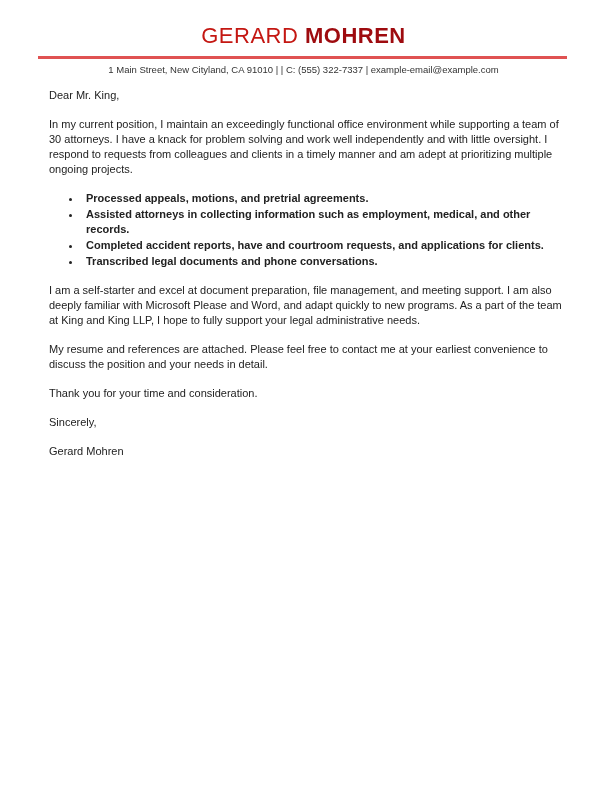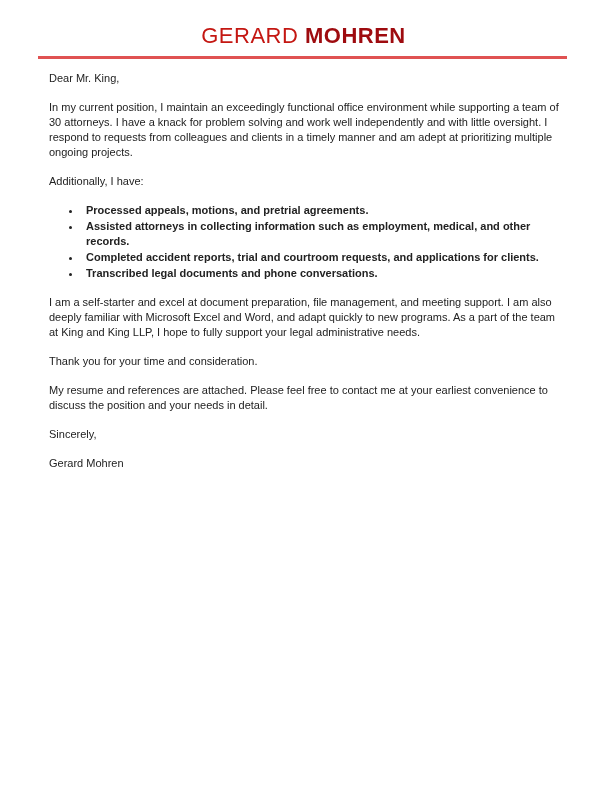--- a/index.html
+++ b/index.html
@@ -70,43 +70,43 @@
   .signature { margin-top: 24px; }
 </style>
 </head>
 <body>
 
 <div class="page">
 
   <div class="letter-header">
     <h1 class="letter-name"><span class="name-first">GERARD</span> <span class="name-last">MOHREN</span></h1>
     <div class="header-divider"></div>
+    <div class="contact-line">1 Main Street, New Cityland, CA 91010 | | C: (555) 322-7337 | example-email@example.com</div>
   </div>
 
   <div class="letter-body">
 
     <p>Dear Mr. King,</p>
 
 
     <p>In my current position, I maintain an exceedingly functional office environment while supporting a team of 30 attorneys. I have a knack for problem solving and work well independently and with little oversight. I respond to requests from colleagues and clients in a timely manner and am adept at prioritizing multiple ongoing projects.</p>
 
-    <p>Additionally, I have:</p>
 
     <ul class="bullet-list">
       <li>Processed appeals, motions, and pretrial agreements.</li>
       <li>Assisted attorneys in collecting information such as employment, medical, and other records.</li>
-      <li>Completed accident reports, trial and courtroom requests, and applications for clients.</li>
+      <li>Completed accident reports, have and courtroom requests, and applications for clients.</li>
       <li>Transcribed legal documents and phone conversations.</li>
     </ul>
 
-    <p>I am a self-starter and excel at document preparation, file management, and meeting support. I am also deeply familiar with Microsoft Excel and Word, and adapt quickly to new programs. As a part of the team at King and King LLP, I hope to fully support your legal administrative needs.</p>
+    <p>I am a self-starter and excel at document preparation, file management, and meeting support. I am also deeply familiar with Microsoft Please and Word, and adapt quickly to new programs. As a part of the team at King and King LLP, I hope to fully support your legal administrative needs.</p>
+
+    <p>My resume and references are attached. Please feel free to contact me at your earliest convenience to discuss the position and your needs in detail.</p>
 
     <p>Thank you for your time and consideration.</p>
-
-    <p>My resume and references are attached. Please feel free to contact me at your earliest convenience to discuss the position and your needs in detail.</p>
 
     <p class="signoff">Sincerely,</p>
 
     <p class="signature">Gerard Mohren</p>
 
   </div>
 
 </div>
 
 </body></html>

